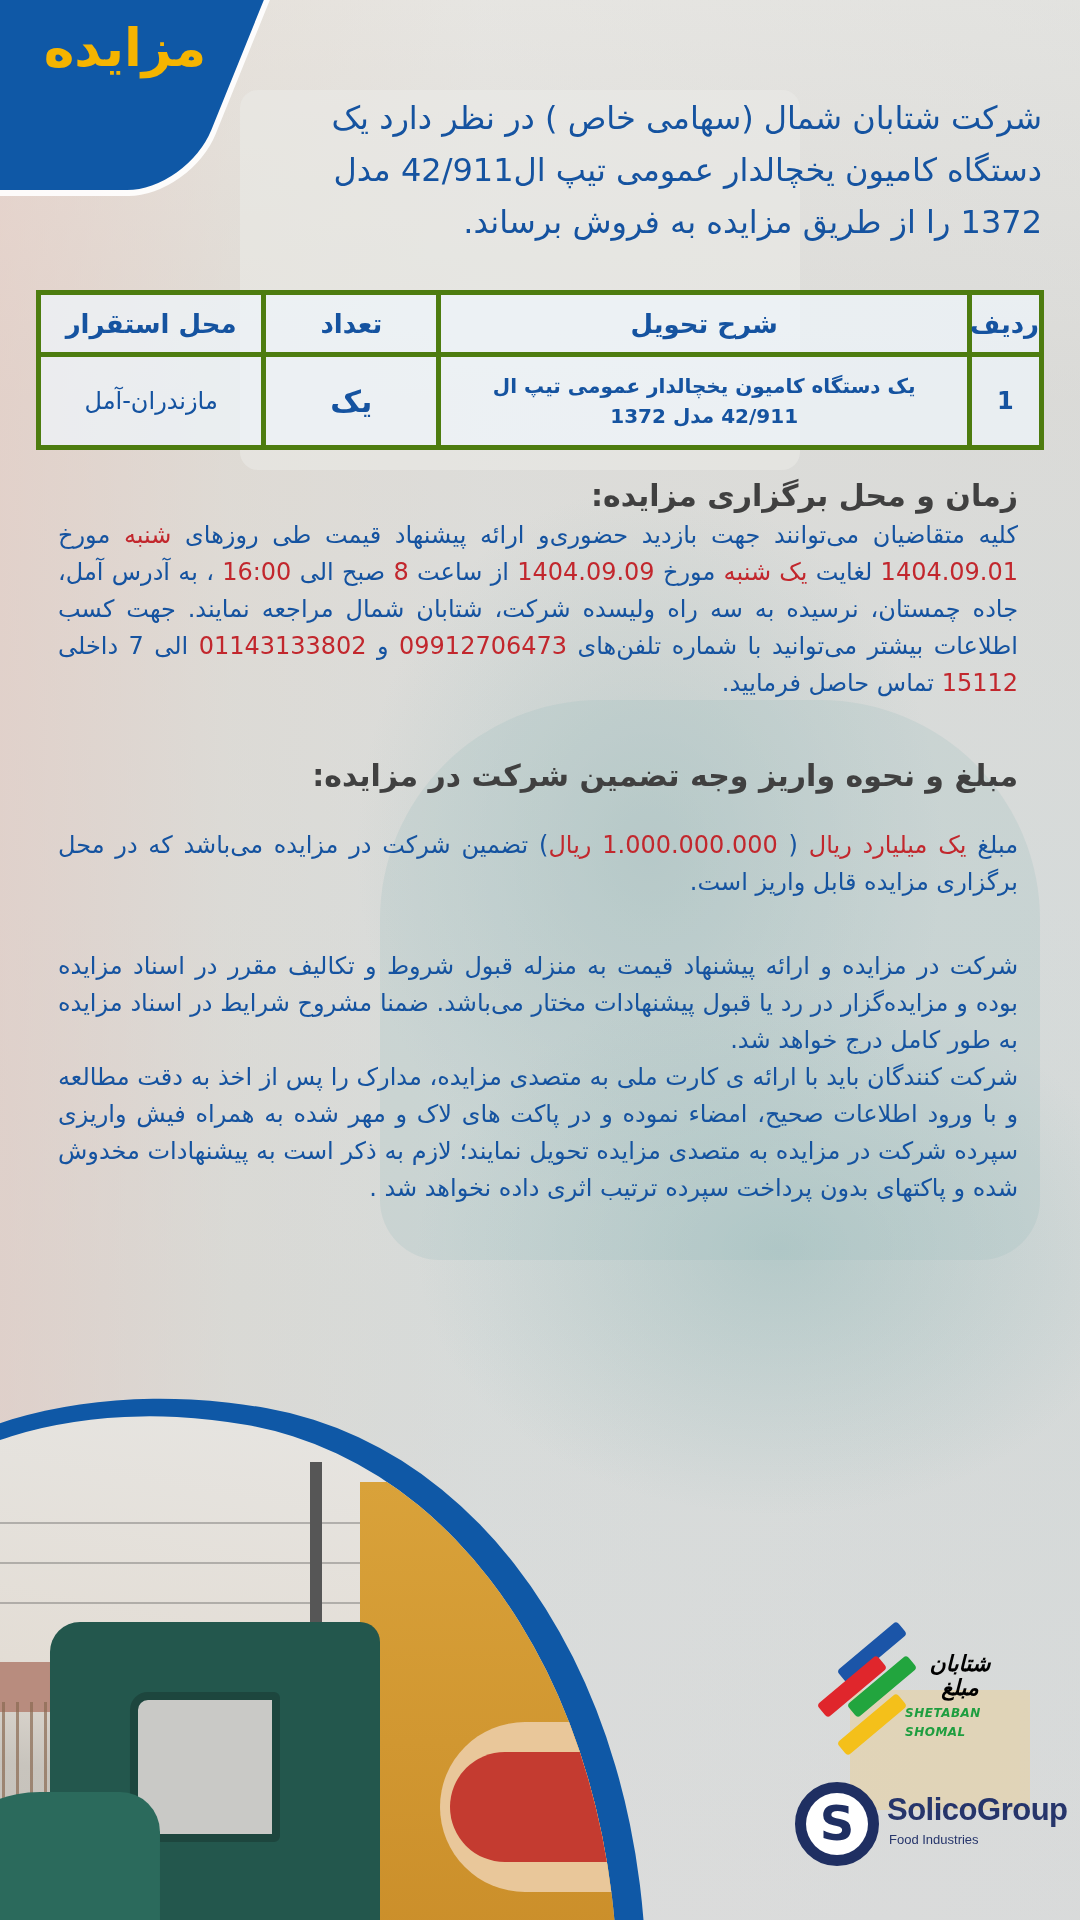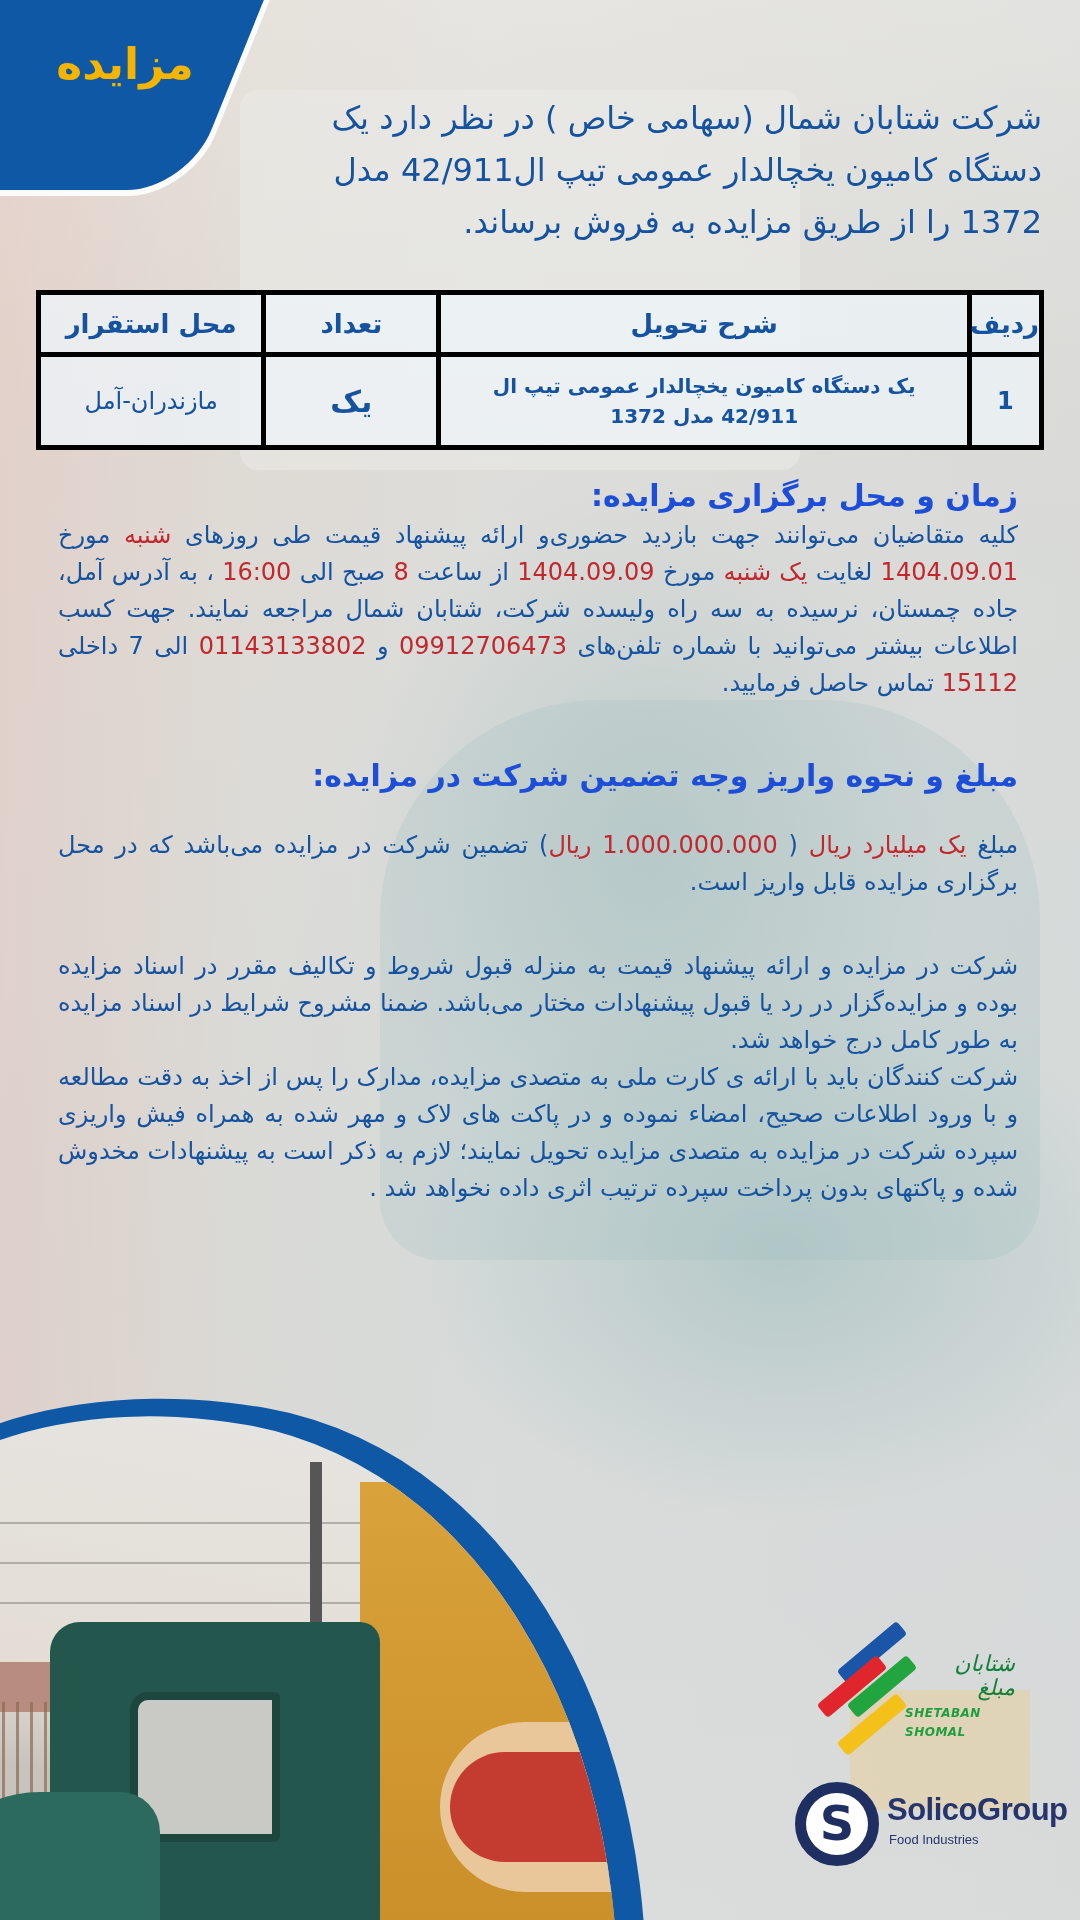--- a/index.html
+++ b/index.html
@@ -51,57 +51,57 @@
   .badge-text {
     position: absolute; left: 40px; top: 20px; width: 170px;
     text-align: center; direction: rtl;
   }
   .badge-line1 {
     font-family: "DejaVu Sans", sans-serif; font-weight: bold;
     color: #ffffff; font-size: 40px; line-height: 58px;
   }
   .badge-line2 {
     font-family: "DejaVu Sans", sans-serif; font-weight: bold;
-    color: #f5b400; font-size: 44px; line-height: 56px; margin-top: 16px;
+    color: #f5b400; font-size: 52px; line-height: 56px;
   }
   
   .intro {
     position: absolute; right: 38px; top: 92px; width: 800px;
     direction: rtl; text-align: right;
     font-size: 32px; line-height: 52px; color: #1553a0;
   }
   
   .tbl {
     position: absolute; left: 36px; top: 290px; width: 1008px; height: 160px;
     border: 5px solid #0f58a6; border-collapse: collapse;
     direction: rtl; table-layout: fixed;
     background: rgba(238,244,250,0.75);
   }
   .tbl td, .tbl th {
-    border: 5px solid #000000; text-align: center; vertical-align: middle;
+    border: 5px solid #4d7c0f; text-align: center; vertical-align: middle;
     color: #1553a0;
   }
   .tbl th { height: 62px; font-size: 26px; font-weight: bold; }
   .tbl td { height: 92px; }
   .c-radif { width: 72px; }
   .c-desc { width: 530px; }
   .c-count { width: 175px; }
   .c-loc { width: 225px; }
   .td-radif { font-size: 24px; font-weight: bold; }
   .td-desc { font-size: 20px; font-weight: bold; line-height: 30px; padding: 0 30px; }
   .td-count { font-size: 30px; font-weight: bold; }
   .td-loc { font-size: 24px; font-weight: normal; }
   
   .section {
     position: absolute; right: 62px; width: 960px;
     direction: rtl; text-align: justify; text-align-last: right;
     color: #1553a0;
   }
   .h {
-    font-size: 30px; font-weight: bold; color: #1d4ed8;
+    font-size: 30px; font-weight: bold; color: #404040;
     text-align: right;
   }
   .p { font-size: 24px; line-height: 37px; }
   .red { color: #c2272d; }
   
   .swoosh {
     position: absolute; left: -120px; top: 1340px; width: 880px; height: 700px;
     background: #0f58a6;
     border-radius: 420px 520px 0 0 / 260px 700px 0 0;
     transform: rotate(10deg); transform-origin: top left;
@@ -133,22 +133,22 @@
     background: #c43b30; border-radius: 55px; }
   .bun { position: absolute; left: 550px; top: 360px; width: 260px; height: 170px;
     background: #e9c79a; border-radius: 85px; }
   
   .logo-shetaban { position: absolute; left: 805px; top: 1640px; width: 230px; height: 110px; }
   .stripe { position: absolute; width: 78px; height: 17px; border-radius: 4px; transform: rotate(-40deg); }
   .s-blue { background: #1b55a8; left: 28px; top: 4px; }
   .s-red { background: #e0262c; left: 8px; top: 38px; }
   .s-green { background: #22a53e; left: 38px; top: 38px; }
   .s-yellow { background: #f4c01a; left: 28px; top: 76px; }
-  .sh-fa { position: absolute; left: 100px; top: 12px; width: 110px; direction: rtl; text-align: right;
-    color: #15803d; font-size: 22px; font-weight: normal; line-height: 24px; font-style: italic; }
+  .sh-fa { position: absolute; left: 100px; top: 12px; width: 110px; direction: rtl; text-align: center;
+    color: #000000; font-size: 22px; font-weight: bold; line-height: 24px; font-style: italic; }
   .sh-en { position: absolute; left: 100px; top: 64px; color: #1e9e3f; font-size: 12px;
     font-weight: bold; font-style: italic; line-height: 19px; letter-spacing: 0.5px; }
   .logo-solico { position: absolute; left: 795px; top: 1782px; width: 260px; height: 85px; }
   .solico-mark {
     position: absolute; left: 0; top: 0; width: 84px; height: 84px; border-radius: 50%;
     background: #1f2f62; border: 4px solid #1f2f62;
   }
   .solico-mark-inner {
     position: absolute; left: 7px; top: 7px; width: 62px; height: 62px; border-radius: 50%;
     background: #ffffff;

